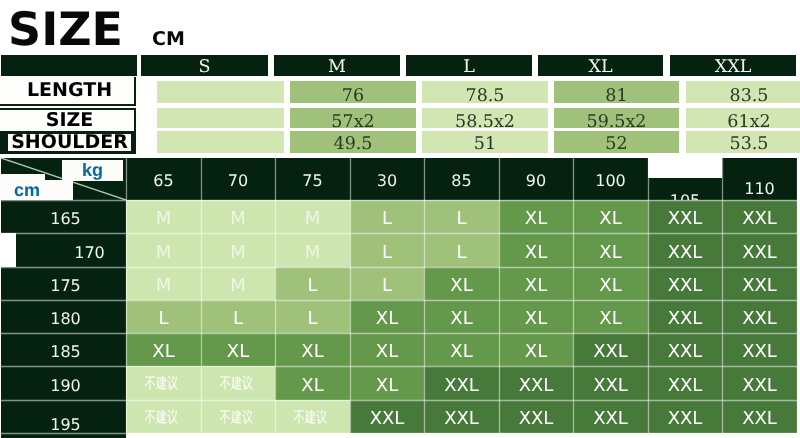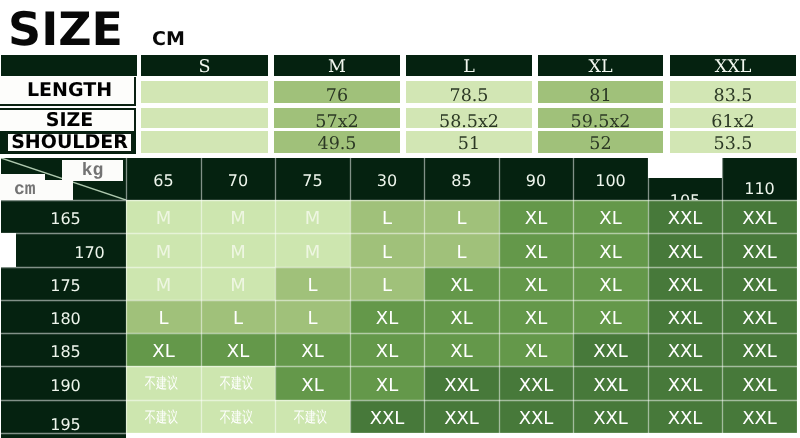--- a/index.html
+++ b/index.html
@@ -13,41 +13,41 @@
   #title{left:8px;top:6px;font-size:46px;font-weight:bold;color:#080808;
          line-height:46px;font-family:"DejaVu Sans",sans-serif;}
   #cm-unit{left:152px;top:30px;font-size:19px;font-weight:bold;color:#080808;
            line-height:19px;font-family:"DejaVu Sans",sans-serif;}
 
   
   .spec-head{height:21px;background:#052210;color:#f2f7ef;
              font-family:"DejaVu Serif",serif;font-size:17.5px;font-weight:normal;
              display:flex;align-items:center;justify-content:center;padding-top:3px;}
   .spec-cell{font-family:"DejaVu Serif",serif;font-size:17.5px;color:#2b3824;
-             display:flex;align-items:center;justify-content:center;}
+             display:flex;align-items:center;justify-content:center;margin-left:16px;}
   .spec-label{background:#fdfdfb;border:2px solid #0a2112;border-style:solid;
               display:flex;align-items:center;justify-content:center;
               font-size:20px;font-weight:bold;color:#000;
               font-family:"DejaVu Sans",sans-serif;overflow:hidden;white-space:nowrap;}
 
   
   .mx-head{background:#052210;color:#eef5ec;font-size:16px;
            display:flex;align-items:center;justify-content:center;
            padding-top:2px;font-family:"DejaVu Sans",sans-serif;}
   .mx-cell{font-size:18px;display:flex;align-items:center;justify-content:center;color:#ffffff;
            padding-top:4px;font-family:"DejaVu Sans",sans-serif;}
   .mx-row-label{background:#052210;color:#eef5ec;font-size:16px;
                 display:flex;align-items:center;justify-content:center;
                 padding-left:4px;padding-top:4px;font-family:"DejaVu Sans",sans-serif;}
   .cjk{font-size:15px;}
   .cjk > span{display:inline-block;transform:scaleX(0.74);position:relative;left:-2px;top:-1px;}
   #corner{background:#052210;}
   .corner-box{background:#fcfcfa;display:flex;align-items:center;justify-content:center;
-              font-size:18px;font-weight:bold;color:#737373;
-              font-family:Liberation Mono, monospace;}
+              font-size:18px;font-weight:bold;color:#0369a1;
+              font-family:Liberation Sans, sans-serif;}
 </style>
 </head>
 <body>
 
 <div id="root">
   <div class="abs" id="title">SIZE</div>
   <div class="abs" id="cm-unit">CM</div>
   <div id="spec-layer">
       <div class="abs " style="left: 1px; top: 55px; width: 136px; height: 21px; background: rgb(5, 34, 16);"></div>
       <div class="abs spec-head" style="left: 141px; top: 55px; width: 127px; height: 21px;">S</div>

